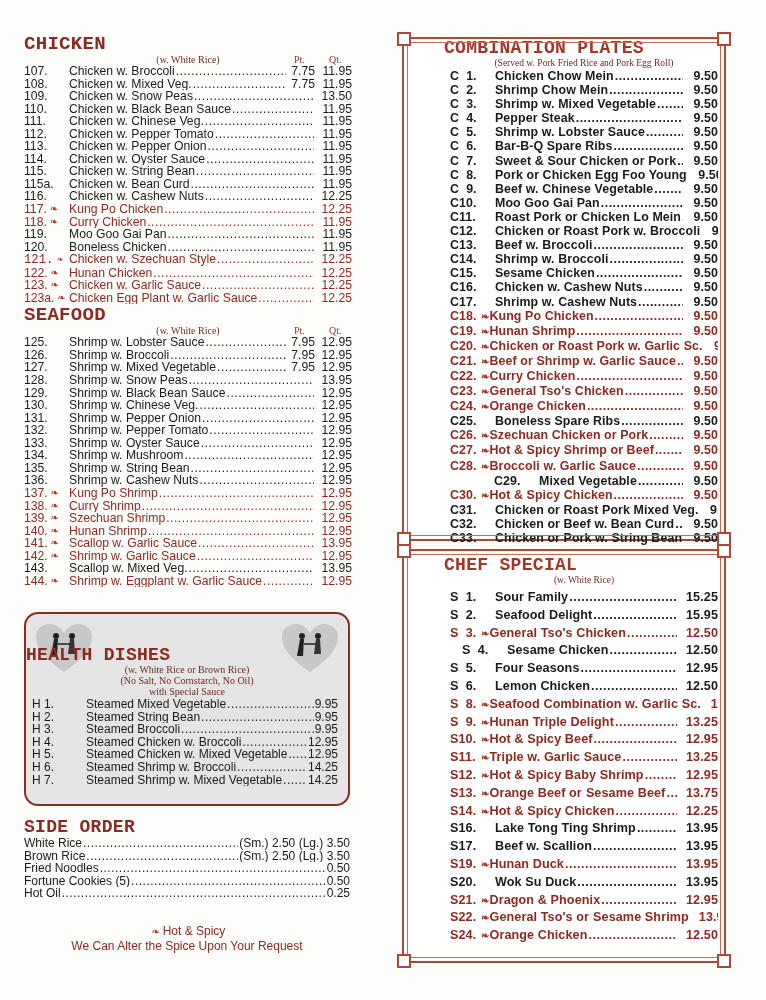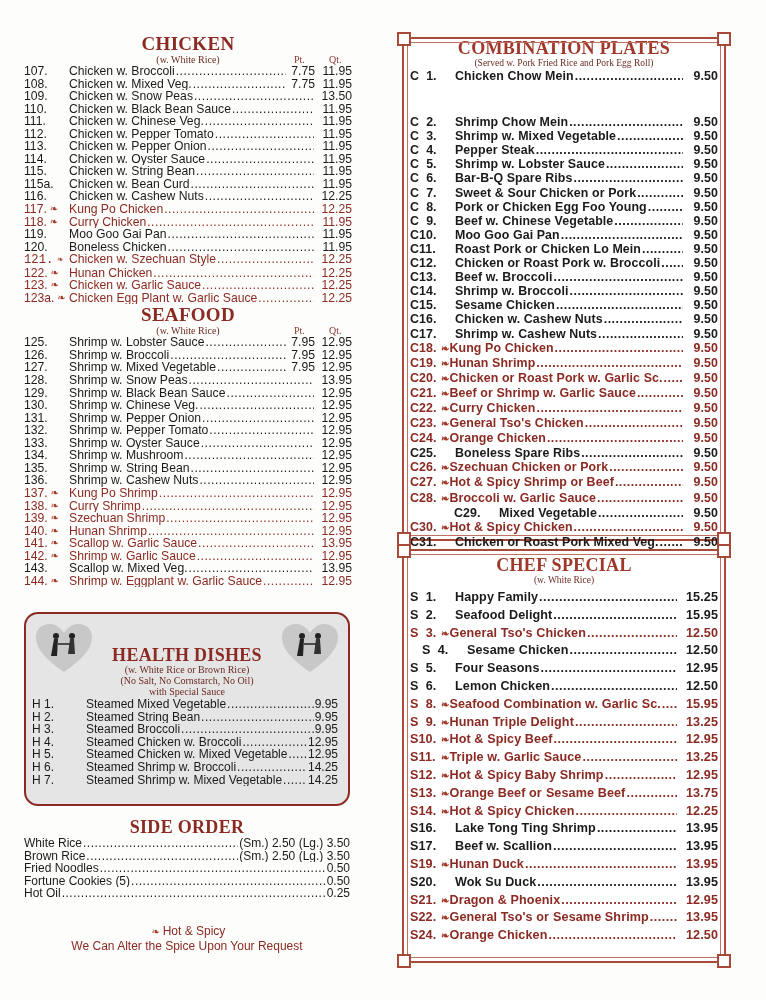--- a/index.html
+++ b/index.html
@@ -1,21 +1,21 @@
 <!DOCTYPE html>
 <html><head>
 <meta charset="utf-8">
 <style>
   * { box-sizing: border-box; margin: 0; padding: 0; }
   html, body { width: 766px; height: 1000px; background: #fdfdfb; overflow: hidden; }
   body { position: relative; font-family: "Liberation Sans", sans-serif; color: #1a1a1a; }
 
   .col-left { position: absolute; left: 24px; top: 34px; width: 328px; }
 
-  .sec-title { font-family: Liberation Serif, serif; font-weight: bold; color: #8b2a22; text-align: center; letter-spacing: 0.3px; }
+  .sec-title { font-family: Liberation Mono, monospace; font-weight: bold; color: #8b2a22; letter-spacing: 0.3px; }
   .sec-sub { font-family: "Liberation Serif", serif; font-size: 10px; color: #6b2a22; text-align: center; line-height: 11px; }
   .ptqt { position: relative; height: 0; }
   .ptqt span { position: absolute; font-family: "Liberation Serif", serif; font-size: 10px; color: #8b3a32; top: -11px; }
 
   .row { display: flex; align-items: baseline; white-space: nowrap; overflow: hidden; }
   .num { flex: none; }
   .pep { display: inline-block; width: 14px; color: #a33a2a; font-size: 10px; text-align: center; }
   .name { flex: none; }
   .dots { flex: 1 1 auto; overflow: hidden; margin: 0 1px; }
   .dots::after { content: "........................................................................................................................................................................"; letter-spacing: 0.5px; }
@@ -34,21 +34,21 @@
   .health { position: absolute; left: 24px; top: 612px; width: 326px; height: 194px; border: 2.5px solid #8b2a22; border-radius: 14px; background: #e5e5e5; }
   .heart { position: absolute; width: 60px; height: 52px; }
   .heart svg { width: 100%; height: 100%; }
   .hrow { font-size: 12px; line-height: 12.6px; }
   .hrow .num { width: 54px; }
 
   
   .srow { font-size: 12px; line-height: 12.6px; }
 
   
-  .box { position: absolute; left: 402px; width: 324px; border: 2px solid #a84a3a; background: #fff; }
+  .box { position: absolute; left: 402px; width: 324px; border: 2px solid #a84a3a; background: #fff; padding-left: 40px; }
   .box::before { content: ""; position: absolute; inset: 3px; border: 1px solid #c07060; pointer-events: none; }
   .corner { position: absolute; width: 14px; height: 14px; border: 2px solid #a84a3a; background: #fff; }
   .corner.tl { left: -7px; top: -7px; }
   .corner.tr { right: -7px; top: -7px; }
   .corner.bl { left: -7px; bottom: -7px; }
   .corner.br { right: -7px; bottom: -7px; }
   .rrow { font-size: 12.4px; line-height: 14.1px; font-weight: bold; letter-spacing: 0.1px; }
   .rrow .num { width: 45px; }
   .rrow.spicy .num { width: 31px; }
   .rrow .price { width: 34px; }
@@ -474,21 +474,21 @@
   <div class="sec-title" style="margin-top:0px;font-size:18px;line-height:19px;color:#a0382a;">COMBINATION PLATES</div>
   <div class="sec-sub" style="font-size:9.5px;">(Served w. Pork Fried Rice and Pork Egg Roll)</div>
   <div id="combo-list" style="margin:0 6px 0 6px;">
       <div class="row rrow c">
         <span class="num" style="white-space: pre;">C  1.</span>
         <span class="name">Chicken Chow Mein</span>
         <span class="dots"></span>
         <span class="price">9.50</span>
       </div>
       <div class="row rrow c">
-        <span class="num" style="white-space: pre; margin-top: 32px;">C  2.</span>
+        <span class="num" style="white-space: pre;">C  2.</span>
         <span class="name">Shrimp Chow Mein</span>
         <span class="dots"></span>
         <span class="price">9.50</span>
       </div>
       <div class="row rrow c">
         <span class="num" style="white-space: pre;">C  3.</span>
         <span class="name">Shrimp w. Mixed Vegetable</span>
         <span class="dots"></span>
         <span class="price">9.50</span>
       </div>
@@ -689,21 +689,21 @@
 <div class="box" style="top:549px;height:414px;">
   <div class="corner tl"></div>
   <div class="corner tr"></div>
   <div class="corner bl"></div>
   <div class="corner br"></div>
   <div class="sec-title" style="margin-top:5px;font-size:18px;line-height:19px;color:#a0382a;">CHEF SPECIAL</div>
   <div class="sec-sub" style="font-size:9.5px;margin-bottom:3px;">(w. White Rice)</div>
   <div id="chef-list" style="margin:0 6px 0 6px;">
       <div class="row rrow s">
         <span class="num" style="white-space: pre;">S  1.</span>
-        <span class="name">Happy Family</span>
+        <span class="name">Sour Family</span>
         <span class="dots"></span>
         <span class="price">15.25</span>
       </div>
       <div class="row rrow s">
         <span class="num" style="white-space: pre;">S  2.</span>
         <span class="name">Seafood Delight</span>
         <span class="dots"></span>
         <span class="price">15.95</span>
       </div>
       <div class="row rrow s spicy">

